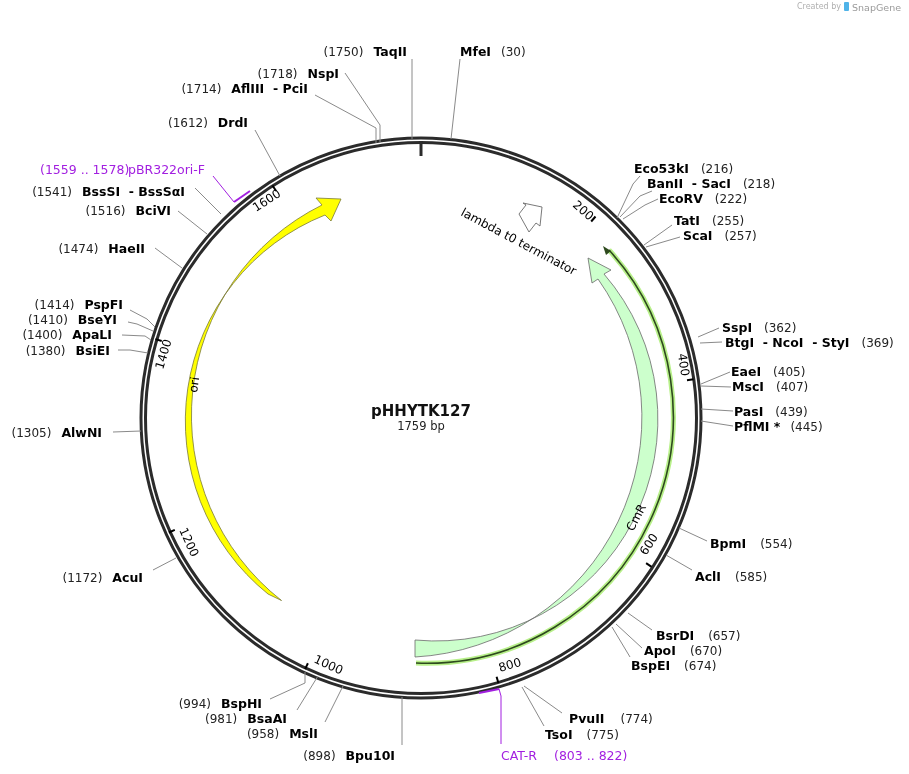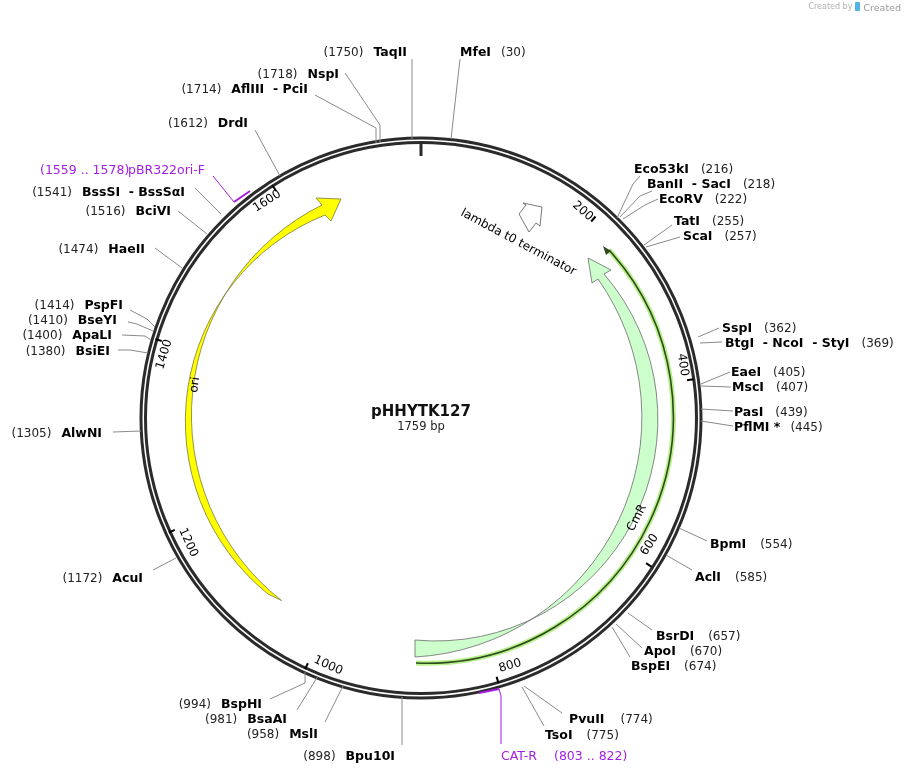--- a/index.html
+++ b/index.html
@@ -16,21 +16,21 @@
   .title { font-weight: bold; font-size: 15px; fill: #111; }
   .subtitle { font-size: 11.5px; fill: #222; }
   .feat-label { font-size: 12px; fill: #000; }
 </style>
 </head>
 <body>
 
 <div class="credit">
   <span>Created by</span>
   <span class="logo"></span>
-  <span class="brand">Created</span>
+  <span class="brand">SnapGene</span>
 </div>
 
 <svg id="map" width="909" height="774" viewBox="0 0 909 774" xmlns="http://www.w3.org/2000/svg">
 
   <g>
     <circle cx="421" cy="418" r="280" fill="none" stroke="#2b2b2b" stroke-width="3"></circle>
     <circle cx="421" cy="418" r="275.5" fill="none" stroke="#2b2b2b" stroke-width="3"></circle>
   </g>
 
   <line x1="421" y1="141" x2="421" y2="156" stroke="#2b2b2b" stroke-width="3"></line>

